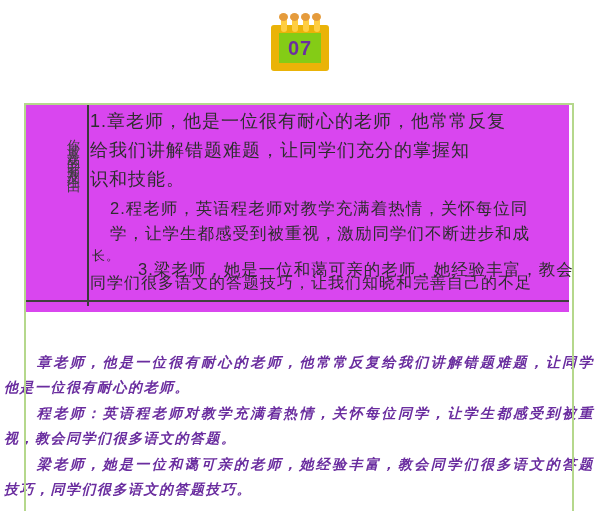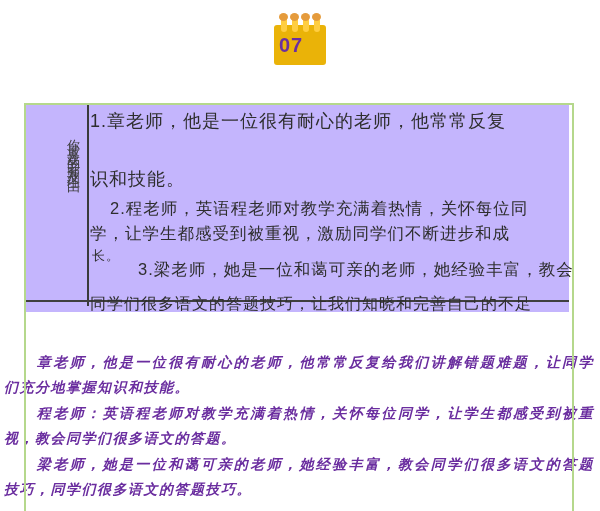--- a/index.html
+++ b/index.html
@@ -7,56 +7,56 @@
     position:relative;width:600px;height:511px;background:#ffffff;overflow:hidden;
     font-family:"Liberation Sans","DejaVu Sans",sans-serif;
   }
 
   
   .calendar{position:absolute;top:15px;left:50%;transform:translateX(-50%);text-align:center;}
   .rings{display:flex;gap:5px;justify-content:center;position:relative;z-index:2;margin-bottom:-7px;}
   .ring{width:6px;height:17px;background:#ffce42;border-radius:3px;position:relative;display:inline-block;}
   .ring::after{content:"";position:absolute;top:-2px;left:-1.5px;width:9px;height:8px;background:#e59b3c;border-radius:50%;}
   .cal-box{
-    width:42px;height:30px;border:5px solid #eab308;border-radius:3px;background:#eab308;
-    display:flex;align-items:center;position:relative;z-index:1;
+    width:42px;height:30px;border:8px solid #eab308;border-radius:3px;background:#84cc16;
+    display:flex;align-items:center;justify-content:center;position:relative;z-index:1;
   }
   .cal-num{font-size:20px;font-weight:700;color:#6b2fa0;letter-spacing:1px;}
 
   
   .frame{
     position:absolute;left:24px;top:103px;width:546px;bottom:-4px;
     border-top:2px solid #b5d88c;border-left:2px solid #b5d88c;border-right:2px solid #b5d88c;
     pointer-events:none;z-index:5;
   }
 
   
   .scan{
     position:absolute;left:26px;top:105px;width:543px;height:207px;
-    background:#c4b5fd;color:#333;z-index:1;
+    background:#d946ef;color:#333;z-index:1;
   }
   .scan-label{
     position:absolute;left:38px;top:24px;
     writing-mode:vertical-lr;text-orientation:upright;
     font-size:13px;letter-spacing:4.5px;color:#3d3d3d;font-weight:500;
   }
   .scan-divider-v{position:absolute;left:61px;top:0;width:2px;height:201px;background:#3a3a3a;}
   .scan-rule-h{position:absolute;left:0;top:195px;width:543px;height:2px;background:#3f3f3f;}
   .hw{
     position:absolute;left:64px;width:478px;white-space:nowrap;
     color:#2e2e2e;letter-spacing:1px;font-weight:500;
   }
   .hw-1{top:4px;font-size:18px;}
   .hw-2{top:33px;font-size:18px;}
   .hw-3{top:62px;font-size:18px;font-family:Liberation Mono, monospace;}
   .hw-4{top:93px;font-size:16.5px;margin-left:20px;}
-  .hw-5{top:118px;font-size:16.5px;}
+  .hw-5{top:118px;font-size:16.5px;margin-left:20px;}
   .hw-6{top:142px;font-size:13px;left:66px;}
   .hw-7{top:154px;font-size:16.5px;padding-left:48px;}
-  .hw-8{top:189px;font-size:16px;}
+  .hw-8{top:168px;font-size:16px;}
 
   
   .transcript{
     position:absolute;left:4px;right:6px;top:350px;z-index:2;
     color:#6a2d9f;font-weight:700;font-style:italic;
     font-size:14px;letter-spacing:1.5px;
   }
   .tline{height:25.4px;line-height:25.4px;white-space:nowrap;overflow:visible;}
   .tline.full{text-align:justify;text-align-last:justify;white-space:normal;height:25.4px;}
 </style>
@@ -75,32 +75,33 @@
     <div class="cal-box">
       <span class="cal-num">07</span>
     </div>
   </div>
 
   <div class="scan">
     <div class="scan-label">你最喜欢的老师及理由</div>
     <div class="scan-divider-v"></div>
     <div class="scan-rule-h"></div>
     <div class="hw hw-1">1.章老师，他是一位很有耐心的老师，他常常反复</div>
+    <div class="hw hw-2">给我们讲解错题难题，让同学们充分的掌握知</div>
     <div class="hw hw-3">识和技能。</div>
     <div class="hw hw-4">2.程老师，英语程老师对教学充满着热情，关怀每位同</div>
     <div class="hw hw-5">学，让学生都感受到被重视，激励同学们不断进步和成</div>
     <div class="hw hw-6">长。</div>
     <div class="hw hw-7">3.梁老师，她是一位和蔼可亲的老师，她经验丰富，教会</div>
     <div class="hw hw-8">同学们很多语文的答题技巧，让我们知晓和完善自己的不足</div>
   </div>
 
   <div class="frame"></div>
 
   <div class="transcript">
     <div class="tline full">　　章老师，他是一位很有耐心的老师，他常常反复给我们讲解错题难题，让同学</div>
-    <div class="tline">们充分地掌握知识和技能。</div>
+    <div class="tline">他是一位很有耐心的老师。</div>
     <div class="tline full">　　程老师：英语程老师对教学充满着热情，关怀每位同学，让学生都感受到被重</div>
     <div class="tline">视，教会同学们很多语文的答题。</div>
     <div class="tline full">　　梁老师，她是一位和蔼可亲的老师，她经验丰富，教会同学们很多语文的答题</div>
     <div class="tline">技巧，同学们很多语文的答题技巧。</div>
   </div>
 
 </div>
 
 </body></html>

